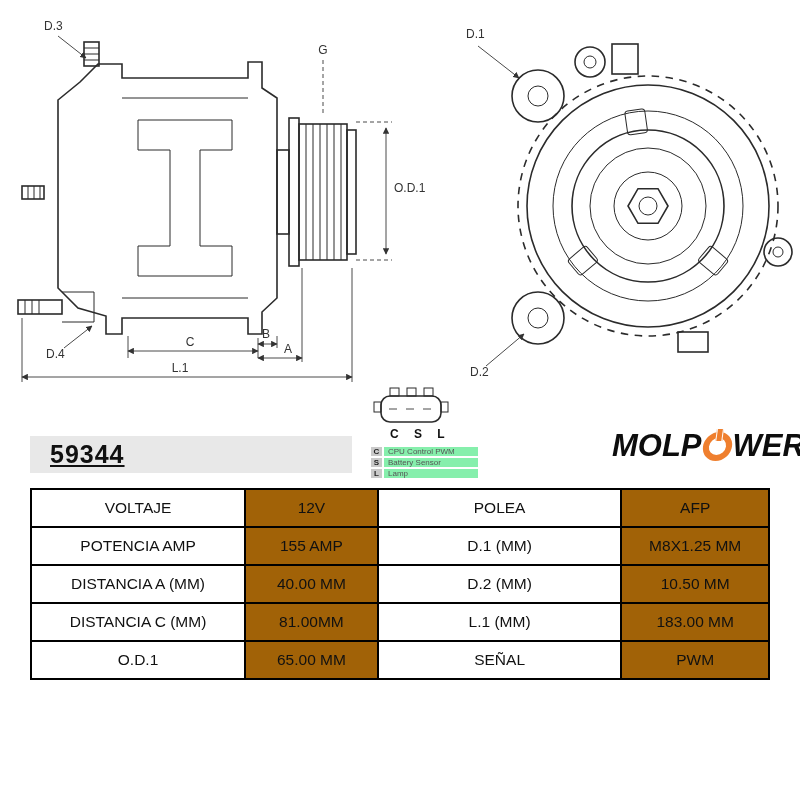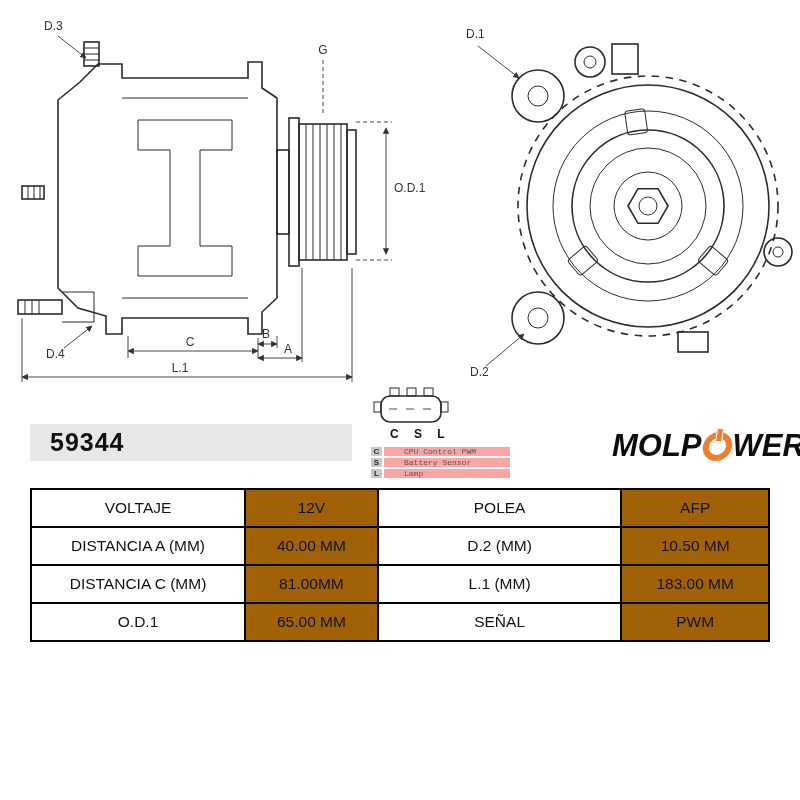--- a/index.html
+++ b/index.html
@@ -10,42 +10,42 @@
   
   #drawing{position:absolute;left:0;top:0;}
   .outline{stroke:#2b2b2b;fill:none;stroke-width:1.6;}
   .thin{stroke:#2b2b2b;fill:none;stroke-width:1;}
   .dl{stroke:#4a4a4a;stroke-width:1;fill:none;}
   .dash{stroke-dasharray:4 3;}
   .dim{font-family:"Liberation Sans",sans-serif;font-size:12px;fill:#333;}
   .pins{font-family:"Liberation Sans",sans-serif;font-size:12px;font-weight:bold;fill:#111;letter-spacing:6px;}
   
   .part-box{
-    position:absolute;left:30px;top:424px;width:322px;height:37px;
-    background:#e8e8e8;display:flex;align-items:center;
+    position:absolute;left:30px;top:436px;width:322px;height:37px;
+    background:#e8e8e8;display:flex;align-items:center;text-decoration:underline;
   }
   .part-box span{font-size:25px;font-weight:bold;letter-spacing:1px;padding-left:20px;color:#101010;}
   
   .logo{
     position:absolute;left:612px;top:428px;display:flex;align-items:center;
     font-style:italic;font-weight:bold;font-size:31px;color:#0d0d0d;letter-spacing:0px;
   }
   .power-ring{
     width:17px;height:17px;border:6px solid #ef7f2e;border-radius:50%;
     position:relative;margin:0 1px;transform:skewX(-8deg);
   }
   .power-ring::before{
     content:"";position:absolute;left:50%;top:-9px;transform:translateX(-50%);
     width:5px;height:12px;background:#ef7f2e;border-left:1.5px solid #fff;border-right:1.5px solid #fff;
   }
   
   .legend{position:absolute;left:371px;top:447px;}
   .legend-row{display:flex;gap:2px;margin-bottom:2px;font-size:8px;line-height:9px;}
   .legend-pin{width:11px;background:#c9c9c9;font-weight:bold;text-align:center;color:#222;}
-  .legend-desc{background:#fca5a5;padding:0 20px;min-width:86px;color:#555;font-family:Liberation Mono, monospace;}
+  .legend-desc{background:#86efac;padding:0 4px;min-width:86px;color:#555;}
   
   .spec-table{
     position:absolute;left:30px;top:488px;width:740px;
     border-collapse:collapse;table-layout:fixed;font-size:15.5px;
   }
   .spec-table td{
     border:2px solid #000;height:36px;text-align:center;
     padding:0 24px;overflow:hidden;white-space:nowrap;color:#111;
   }
   .spec-table td.value{background:#a16207;}
@@ -231,20 +231,26 @@
       <col style="width:20%">
   </colgroup>
   <tbody>
     <tr>
       <td class="label">VOLTAJE</td>
       <td class="value">12V</td>
       <td class="label">POLEA</td>
       <td class="value">AFP</td>
     </tr>
     <tr>
+      <td class="label">POTENCIA AMP</td>
+      <td class="value">155 AMP</td>
+      <td class="label">D.1 (MM)</td>
+      <td class="value">M8X1.25 MM</td>
+    </tr>
+    <tr>
       <td class="label">DISTANCIA A (MM)</td>
       <td class="value">40.00 MM</td>
       <td class="label">D.2 (MM)</td>
       <td class="value">10.50 MM</td>
     </tr>
     <tr>
       <td class="label">DISTANCIA C (MM)</td>
       <td class="value">81.00MM</td>
       <td class="label">L.1 (MM)</td>
       <td class="value">183.00 MM</td>

